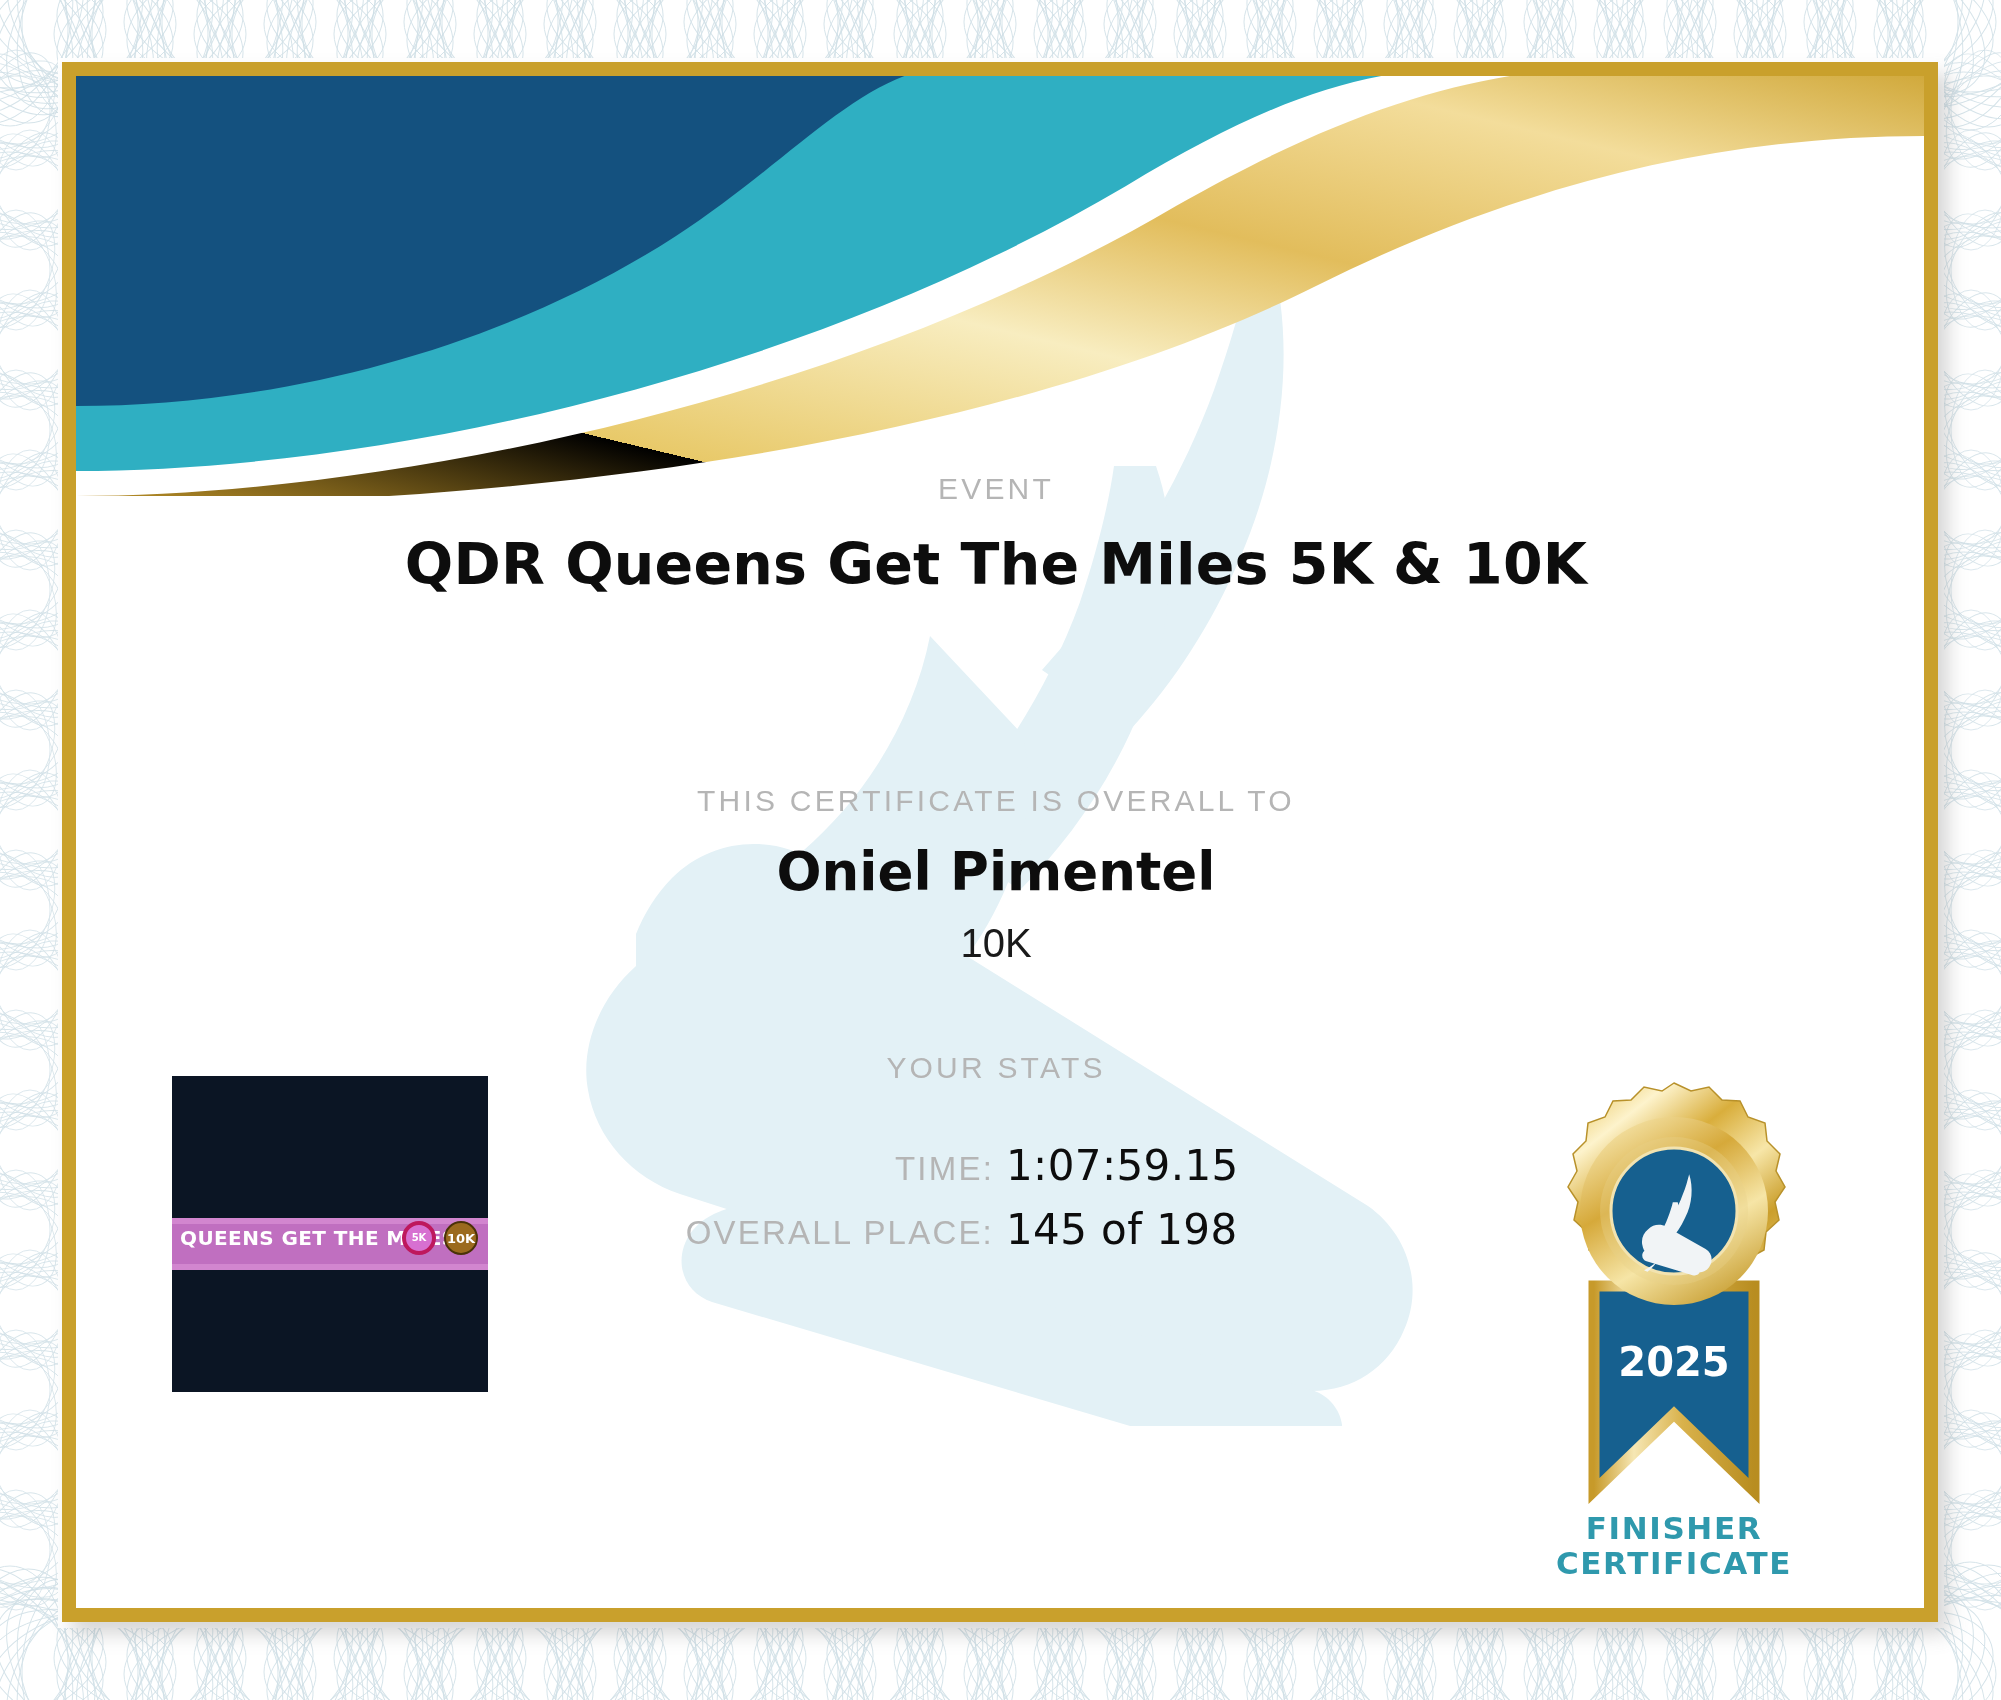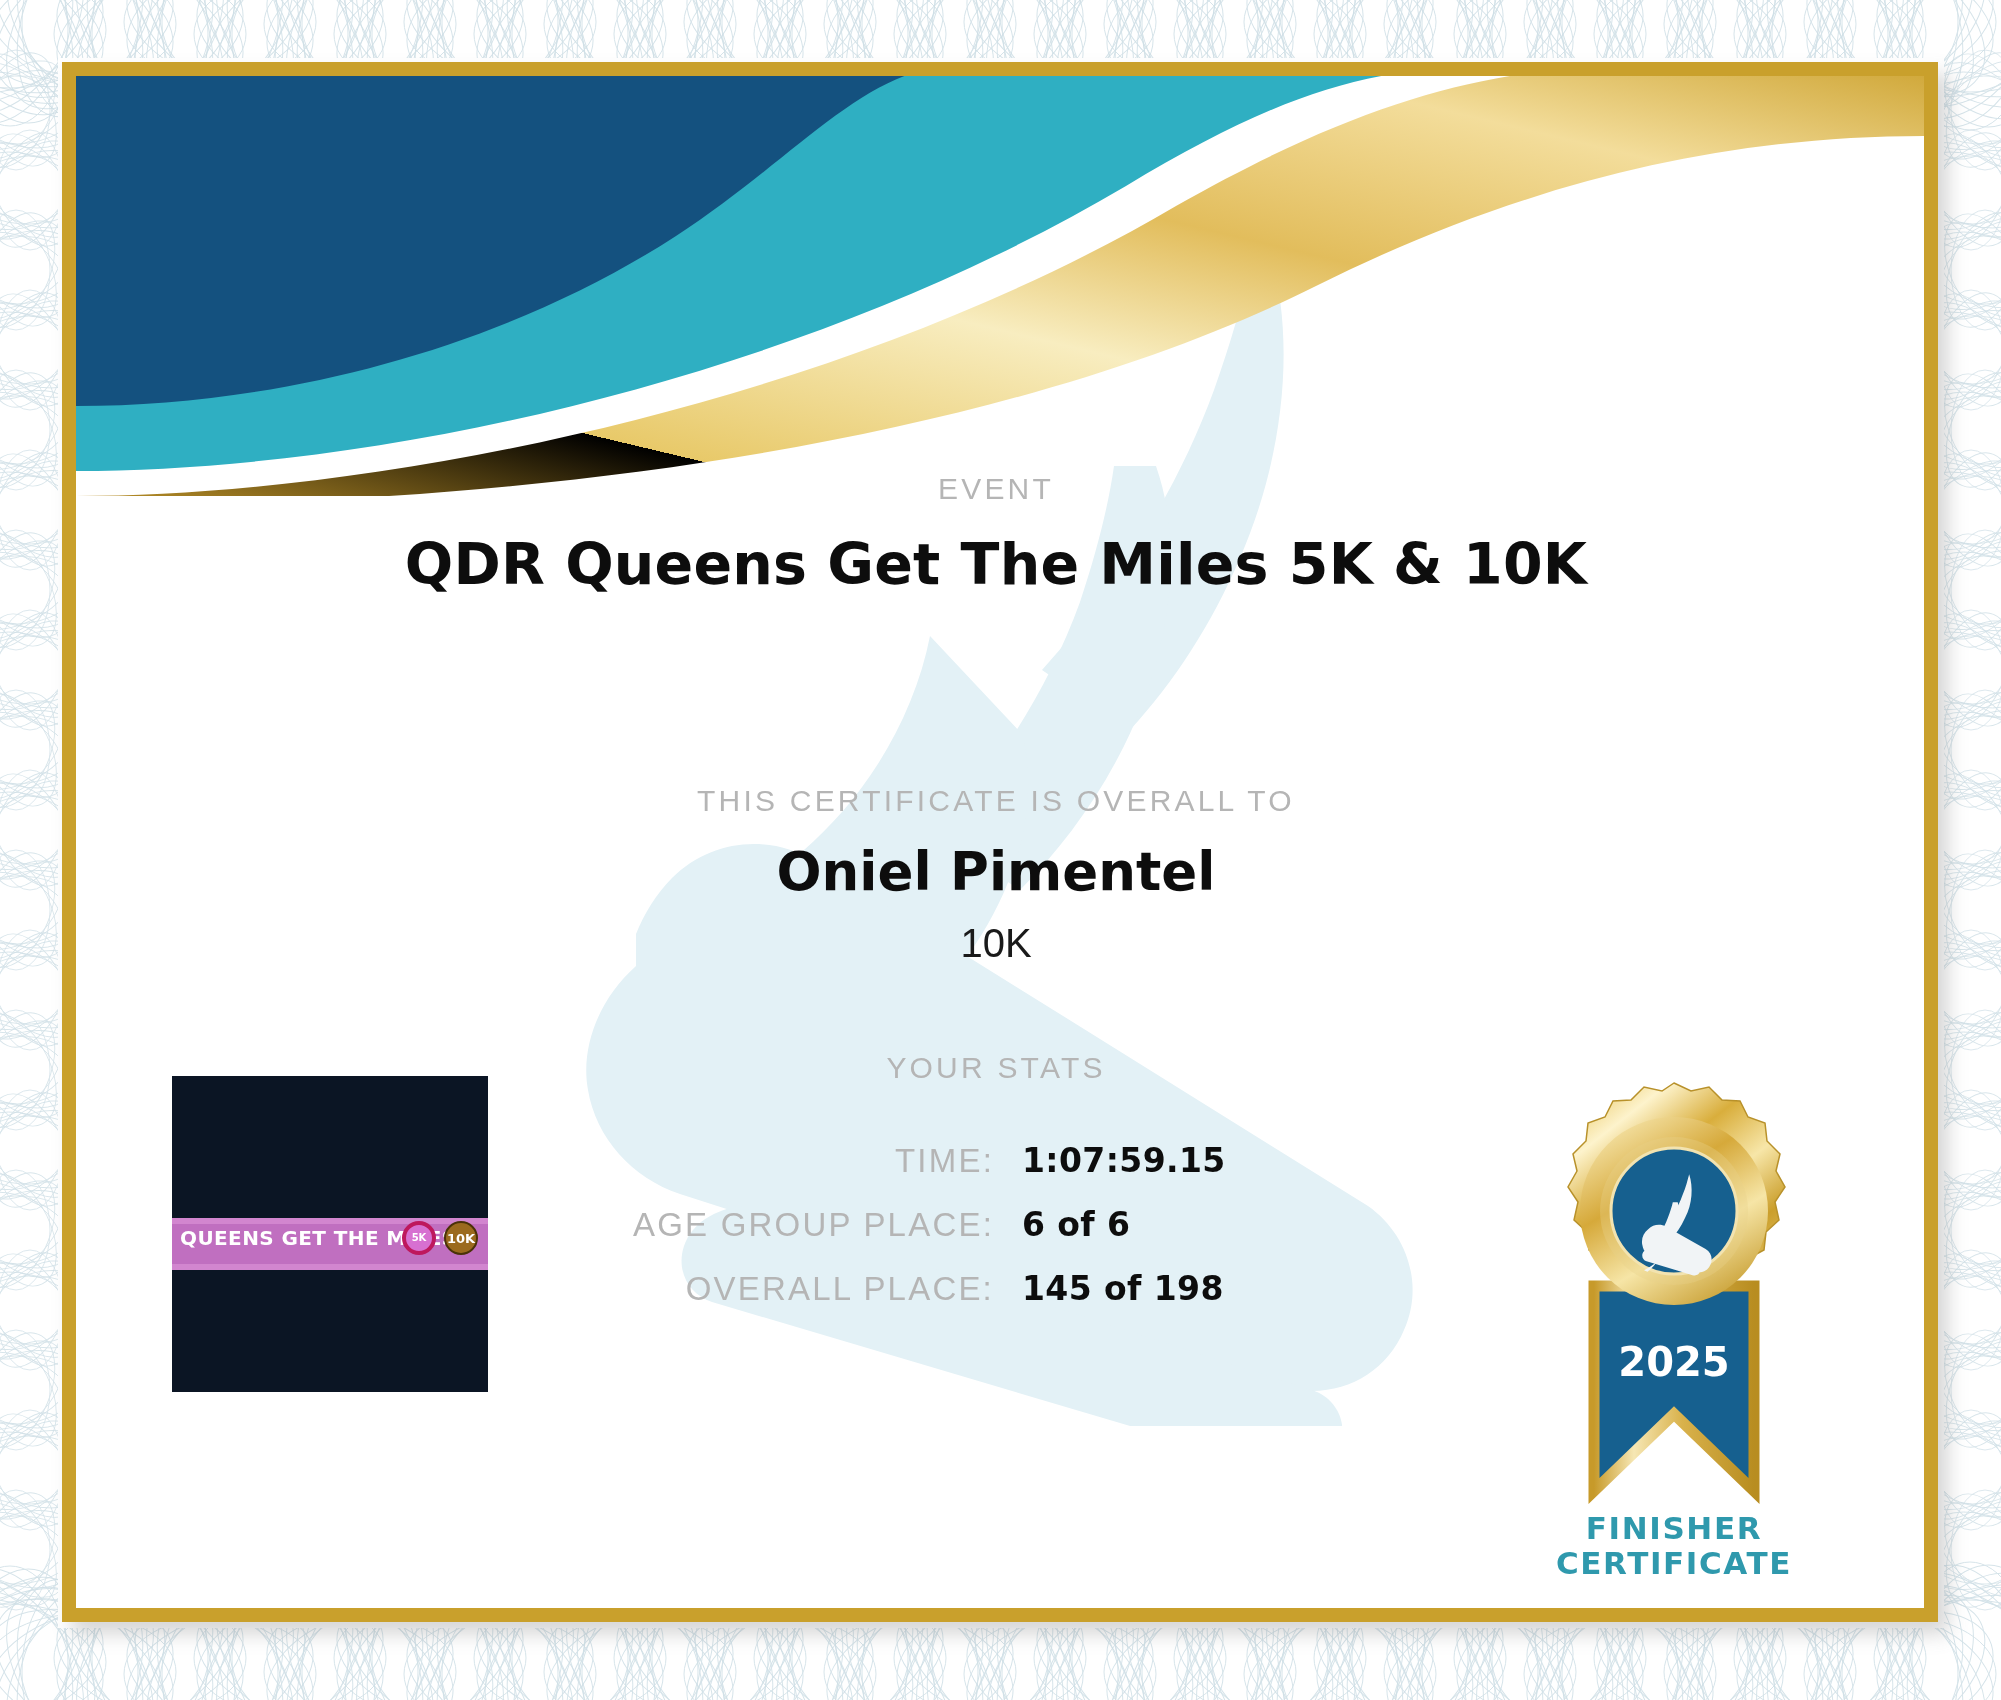--- a/index.html
+++ b/index.html
@@ -155,24 +155,24 @@
     width: 718px;
     text-align: right;
     color: #b5b5b5;
     font-size: 33px;
     font-weight: 500;
     letter-spacing: 2.2px;
     font-family: "Liberation Sans", sans-serif;
     white-space: nowrap;
   }
   .stat-val {
-    margin-left: 28px;
+    margin-left: 12px;
     color: #0d0d0d;
-    font-size: 33px;
-    font-weight: 700;
+    font-size: 42px;
+    font-weight: 400;
     letter-spacing: 0.4px;
     font-family: "DejaVu Sans", sans-serif;
     white-space: nowrap;
   }
 
   
   .event-logo {
     position: absolute;
     left: 96px;
     top: 1000px;
@@ -453,24 +453,20 @@
         <div class="distance">10K</div>
 
         <div class="label stats-label">YOUR STATS</div>
 
         <div class="stats">
           <div class="stat-row">
             <span class="stat-key">TIME:</span>
             <span class="stat-val">1:07:59.15</span>
           </div>
           <div class="stat-row">
-            <span class="stat-key">AGE GROUP PLACE:</span>
-            <span class="stat-val">6 of 6</span>
-          </div>
-          <div class="stat-row">
             <span class="stat-key">OVERALL PLACE:</span>
             <span class="stat-val">145 of 198</span>
           </div>
         </div>
       </div>
 
       <div class="event-logo">
         <div class="logo-band">
           <div class="logo-band-inner"></div>
           <div class="logo-wordmark">QUEENS GET THE MILES</div>

